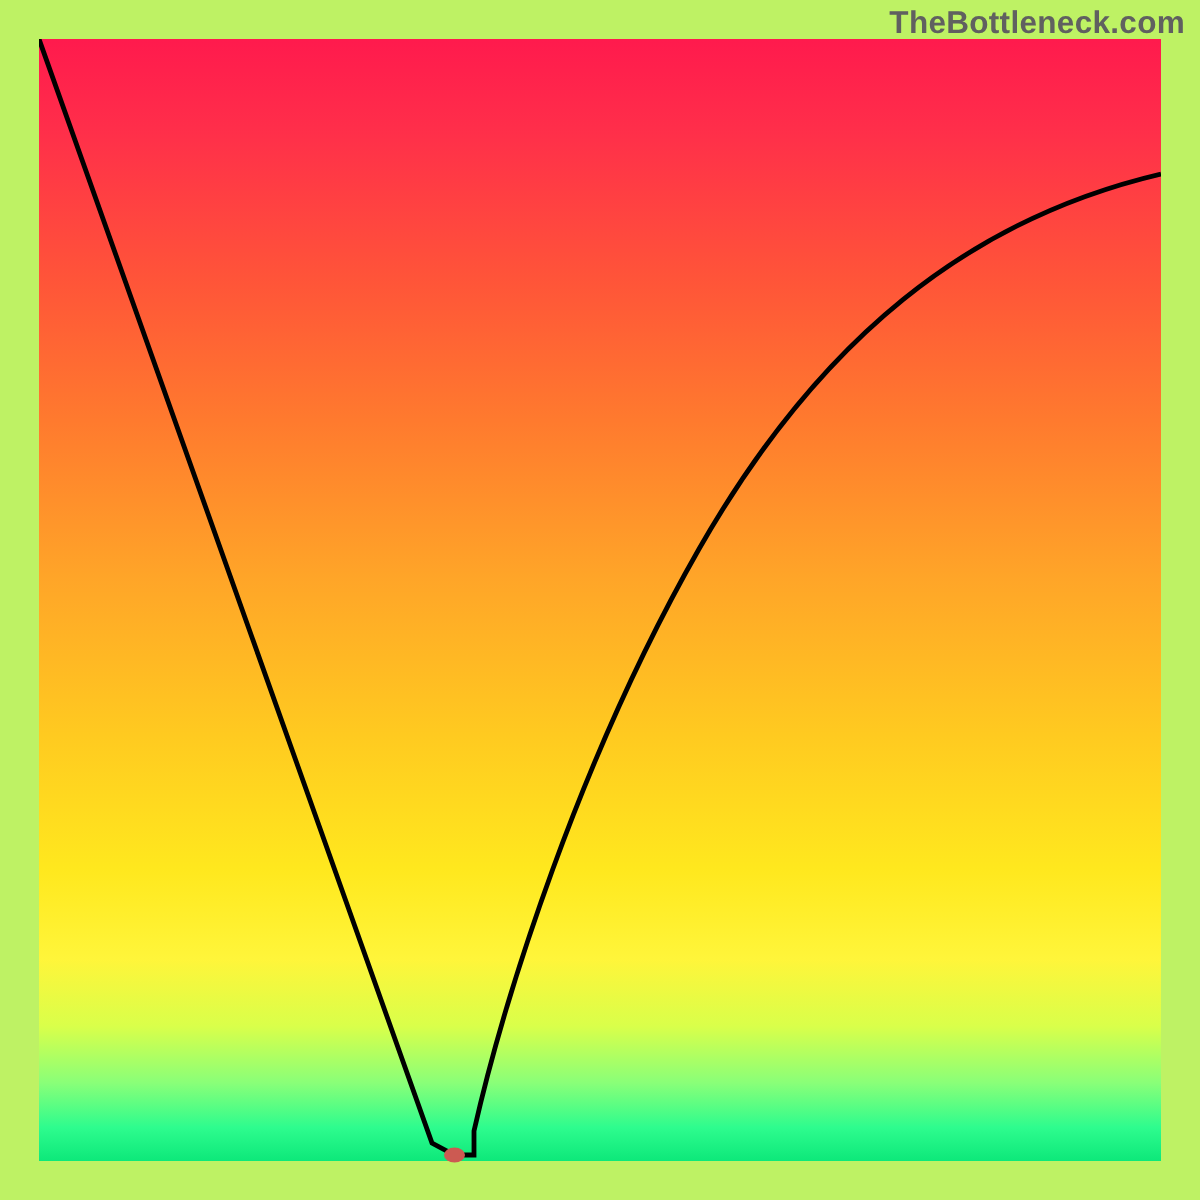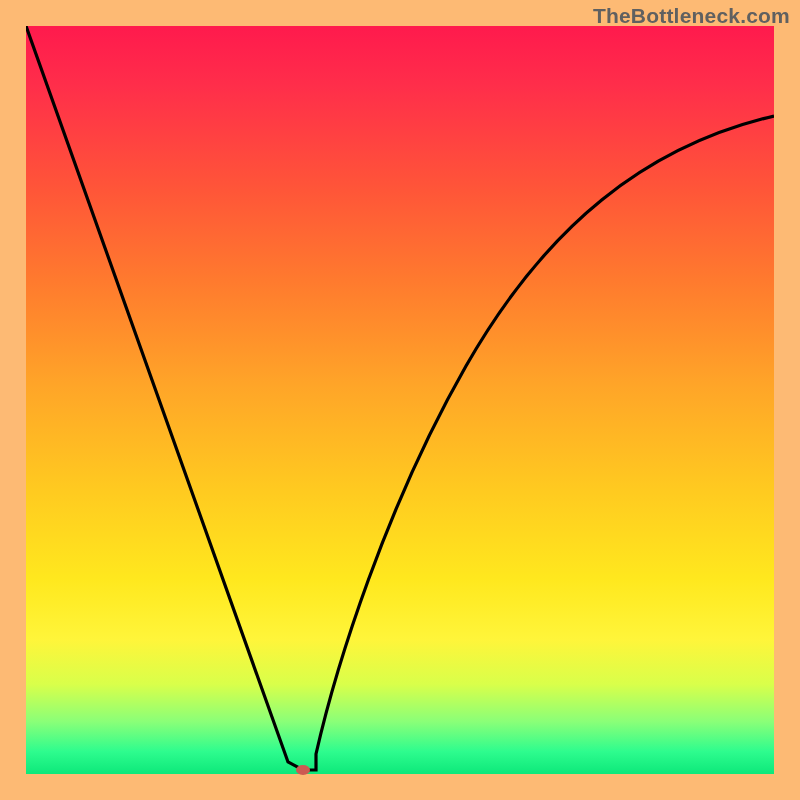--- a/index.html
+++ b/index.html
@@ -9,21 +9,21 @@
     height: 800px;
     background: #000;
     overflow: hidden;
   }
   .frame {
     position: absolute;
     left: 0;
     top: 0;
     width: 800px;
     height: 800px;
-    background: #fdba74;
+    background: #bef264;
   }
   .plot {
     position: absolute;
     left: 26px;
     top: 26px;
     width: 748px;
     height: 748px;
     background: linear-gradient(to bottom,
       #ff1a4d 0%,
       #ff2e4a 8%,

